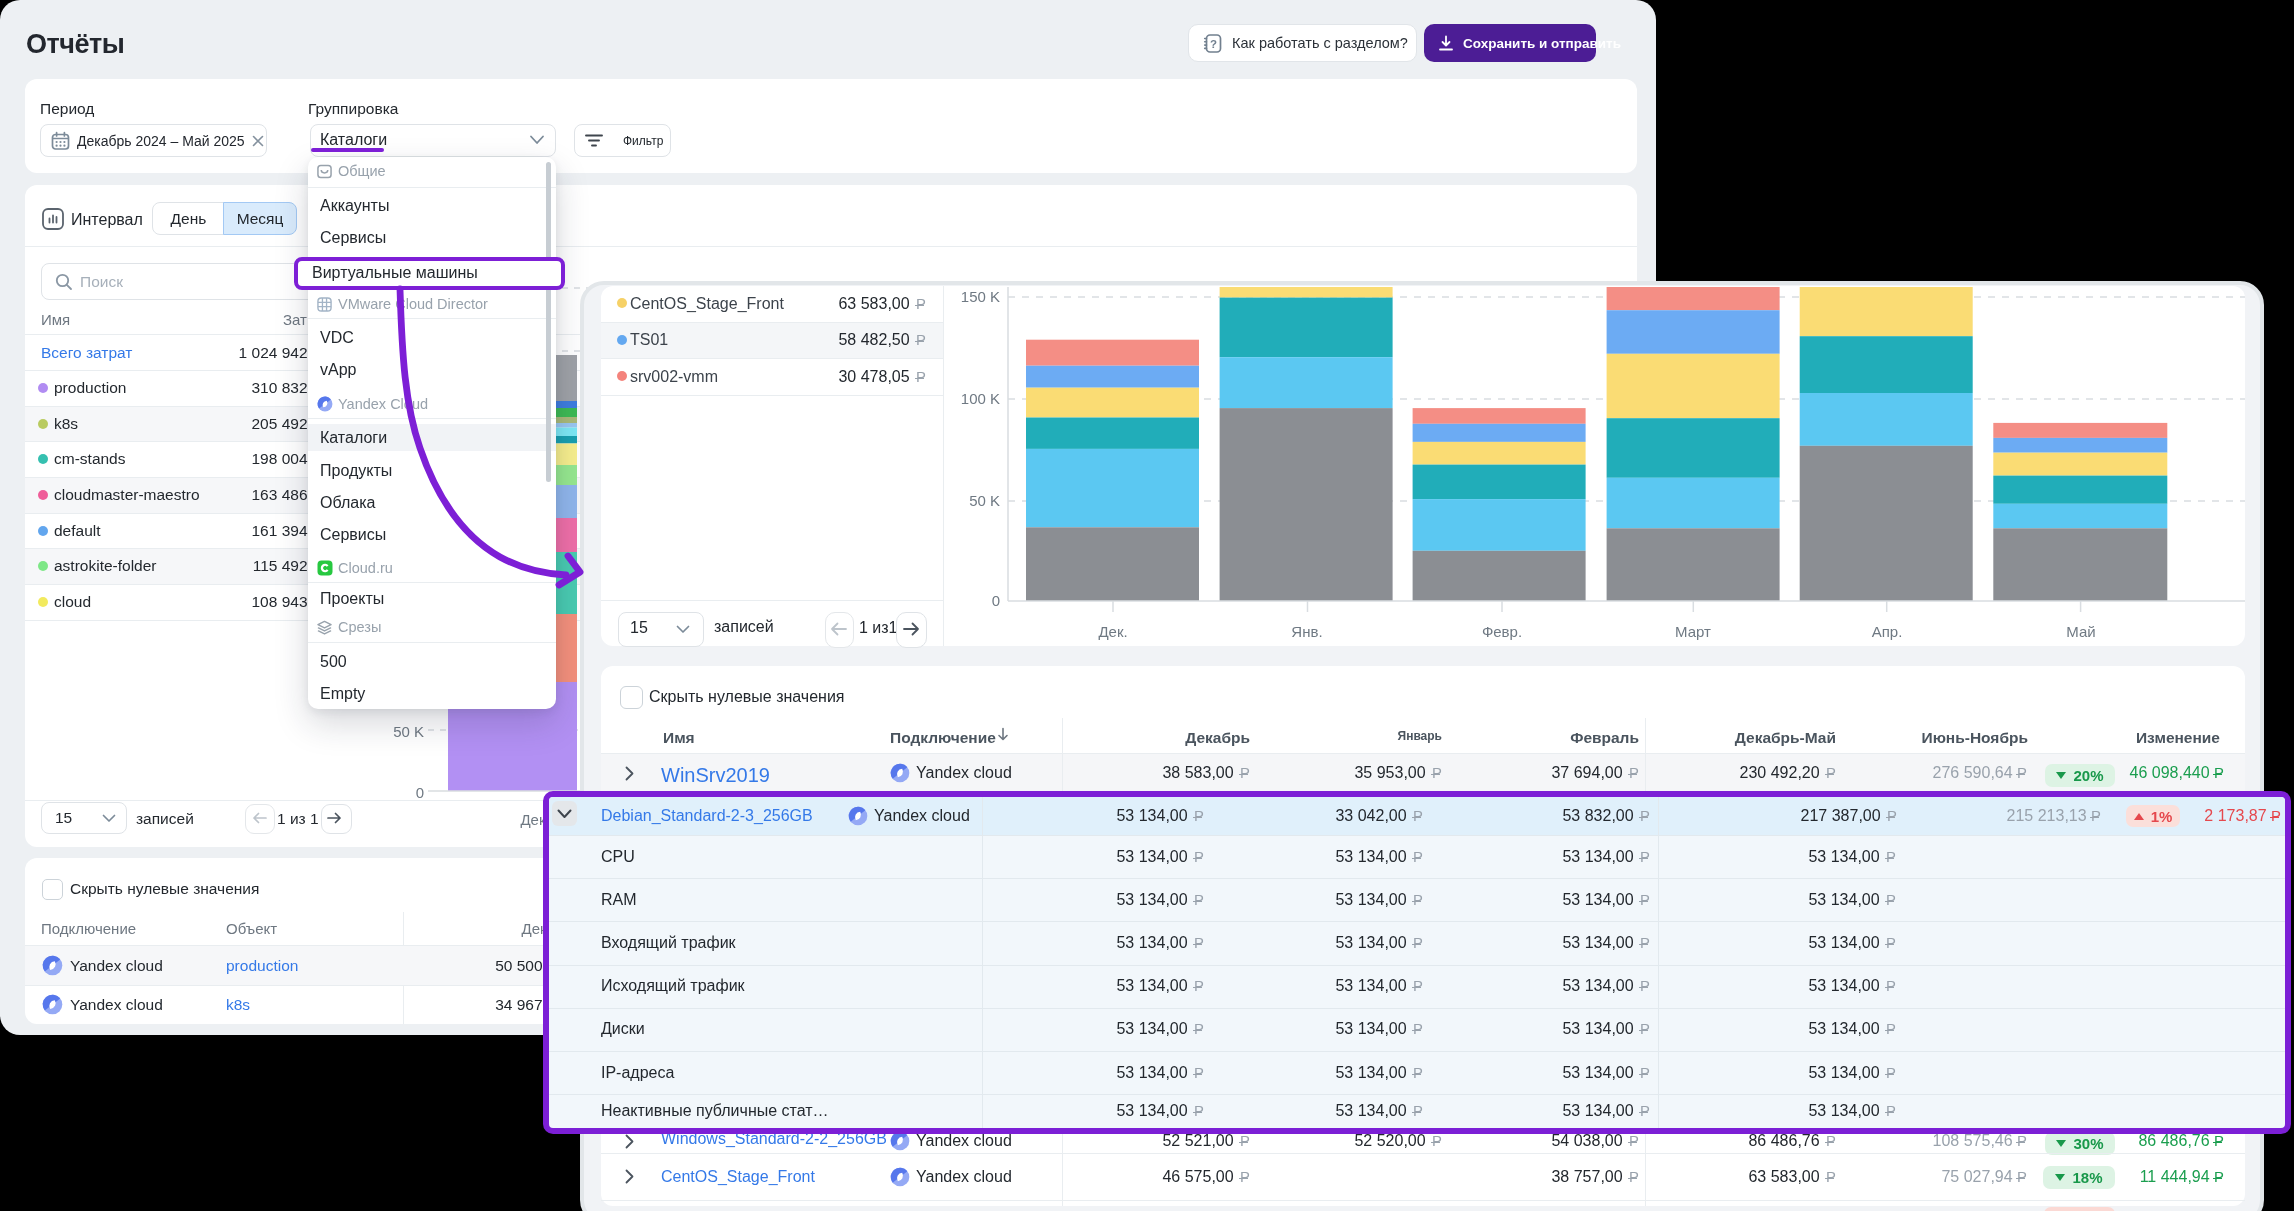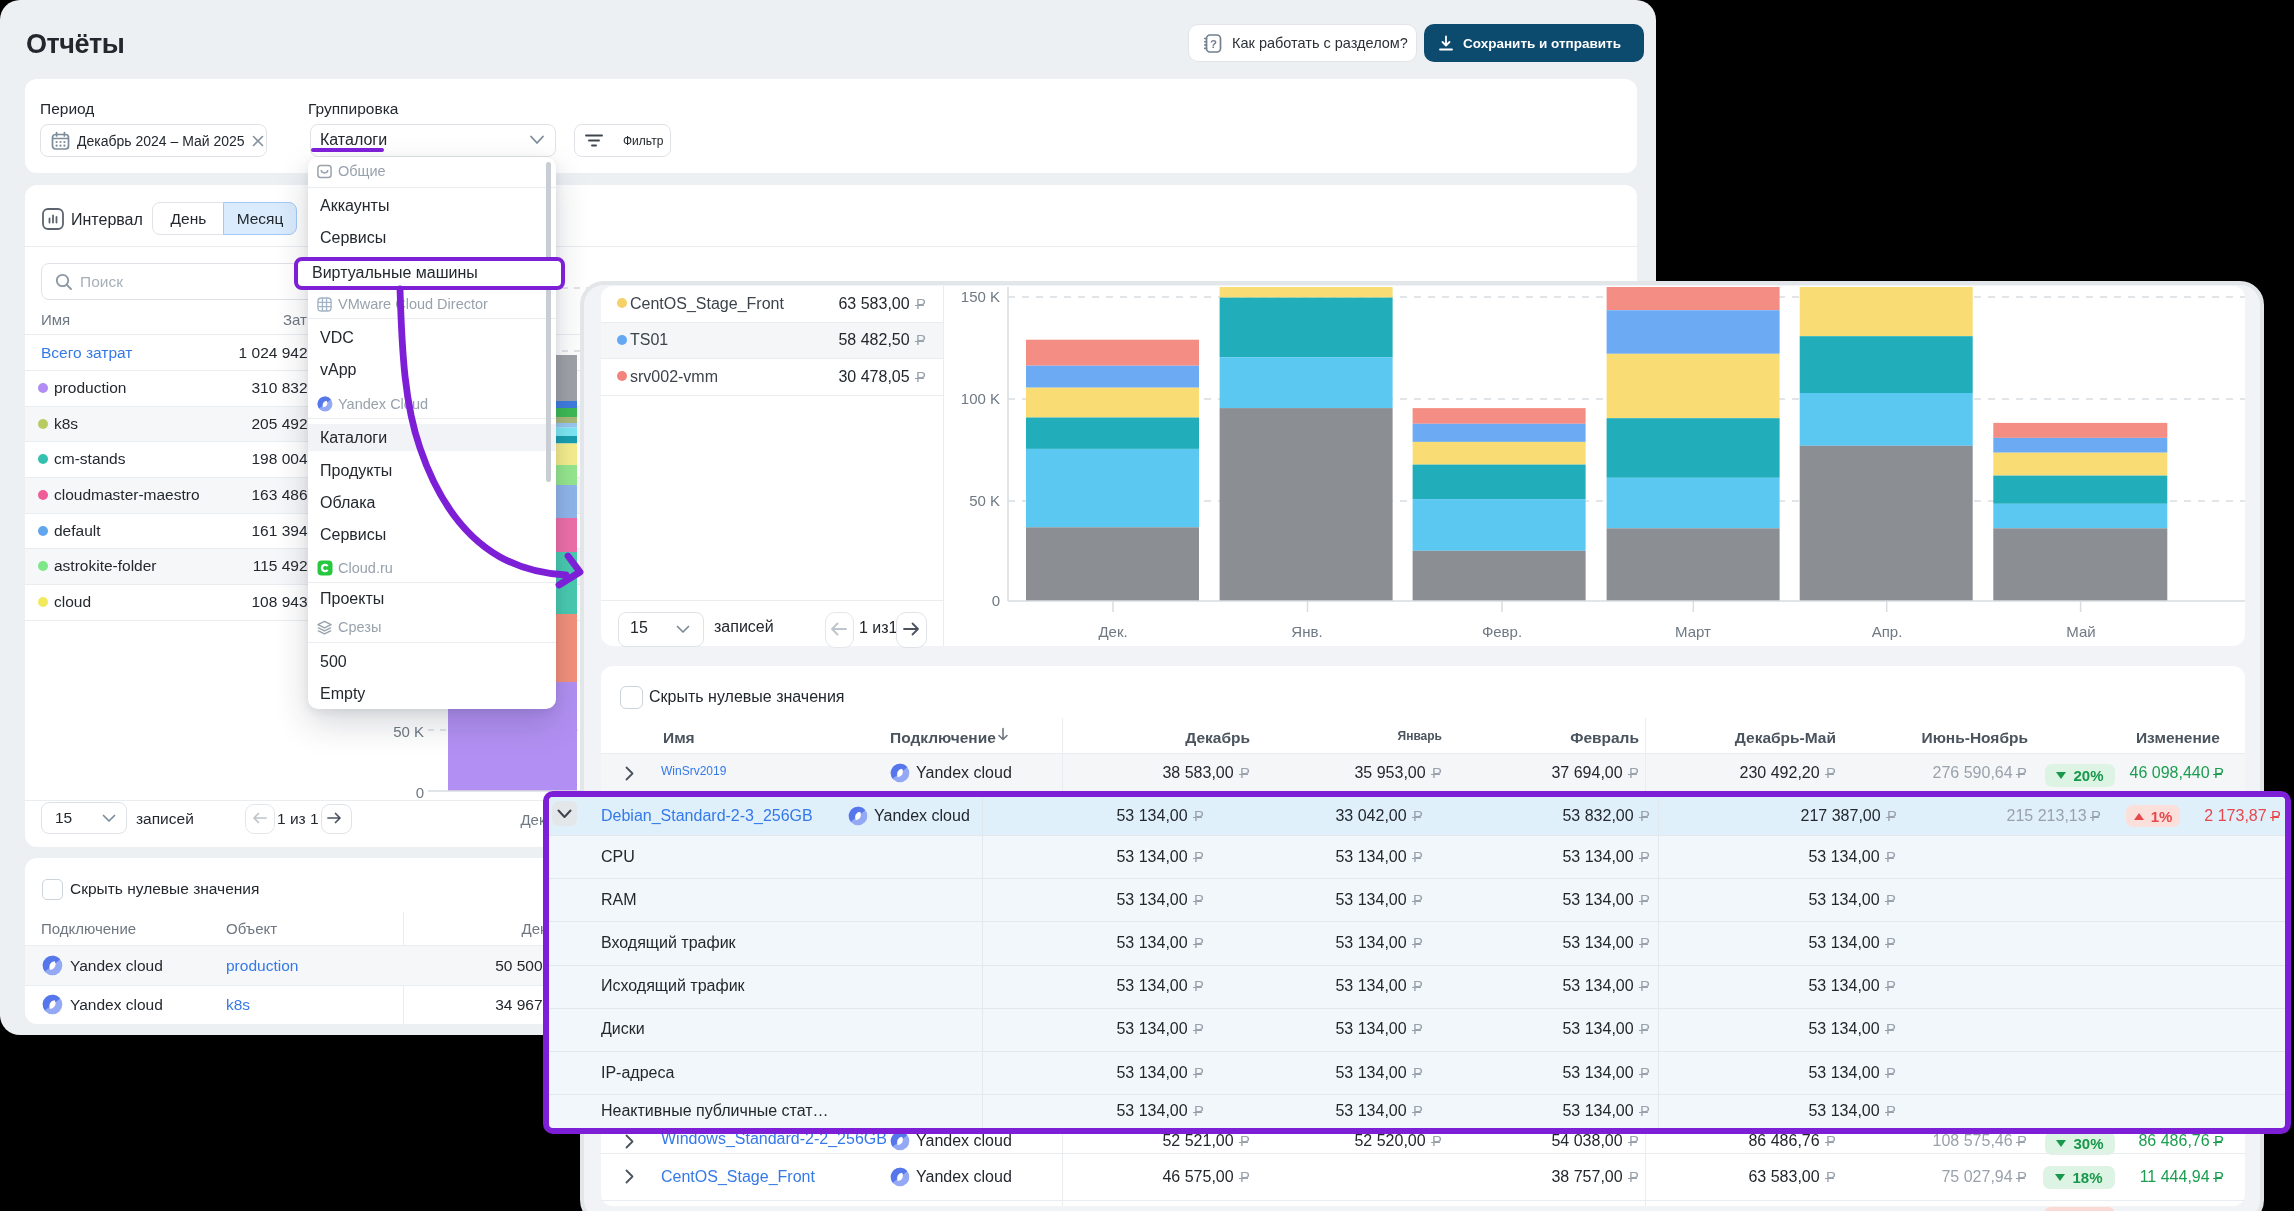--- a/index.html
+++ b/index.html
@@ -38,21 +38,21 @@
 <div class="abs" id="lp" style="left:0;top:0;width:1656px;height:1035px;background:#edf0f3;border-radius:20px;"></div>
 <div class="t" style="left:26px;top:29px;font-size:27px;font-weight:700;color:#23272e;letter-spacing:-0.5px;">Отчёты</div>
 <div class="abs" style="left:1188px;top:24px;width:227px;height:36px;background:#fff;border:1px solid #e1e5e9;border-radius:10px;display:flex;align-items:center;">
   <svg width="21" height="21" viewBox="0 0 21 21" style="position:static;margin-left:13px;">
     <rect x="4.5" y="2" width="14" height="17" rx="3.5" fill="none" stroke="#72808f" stroke-width="1.7"></rect>
     <path d="M4.5 5.5 H2.7 M4.5 8.8 H2.7 M4.5 12.1 H2.7 M4.5 15.4 H2.7" stroke="#72808f" stroke-width="1.6" stroke-linecap="round"></path>
     <text x="11.5" y="14.8" font-size="11.5" font-weight="700" fill="#72808f" text-anchor="middle" font-family="Liberation Sans">?</text>
   </svg>
   <span style="margin-left:9px;font-size:14.5px;color:#2b3138;white-space:nowrap;">Как работать с разделом?</span>
 </div>
-<div class="abs" style="left:1424px;top:24px;width:220px;height:38px;background:#0c4a6e;border-radius:10px;display:flex;align-items:center;">
+<div class="abs" style="left:1424px;top:24px;width:172px;height:38px;background:#4c1d95;border-radius:10px;display:flex;align-items:center;">
   <svg width="18" height="18" viewBox="0 0 18 18" style="position:static;margin-left:13px;">
     <path d="M9 2.5 V11 M5.5 8 L9 11.5 L12.5 8" stroke="#fff" stroke-width="1.8" fill="none" stroke-linecap="round" stroke-linejoin="round"></path>
     <path d="M3 15.5 H15" stroke="#fff" stroke-width="1.8" stroke-linecap="round"></path>
   </svg>
   <span style="margin-left:8px;font-size:13.5px;font-weight:700;color:#fff;white-space:nowrap;">Сохранить и отправить</span>
 </div>
 <div class="card" style="left:25px;top:79px;width:1612px;height:94px;"></div>
 <div class="t" style="left:40px;top:100px;font-size:15.5px;">Период</div>
 <div class="abs" style="left:40px;top:124px;width:225px;height:31px;background:#fff;border:1px solid #dfe3e7;border-radius:8px;display:flex;align-items:center;">
   <svg width="19" height="20" viewBox="0 0 19 20" style="position:static;margin-left:10px;">
@@ -364,21 +364,21 @@
 <div class="t r" style="left:1636px;top:729px;width:200px;font-size:15.5px;font-weight:700;color:#4a545e;">Декабрь-Май</div>
 <div class="t r" style="left:1828px;top:729px;width:200px;font-size:15.5px;font-weight:700;color:#4a545e;">Июнь-Ноябрь</div>
 <div class="t r" style="left:2020px;top:729px;width:200px;font-size:15.5px;font-weight:700;color:#4a545e;">Изменение</div>
 <div class="sep" style="left:601px;top:753px;width:1644px;"></div>
 <div class="abs" style="left:601px;top:754px;width:1644px;height:37px;background:#f5f6f8;"></div>
 <div class="vsep" style="left:1062px;top:718px;height:488px;"></div>
 <div class="vsep" style="left:1645px;top:718px;height:488px;"></div>
 <svg width="9" height="15" viewBox="0 0 9 15" style="left:625px;top:766px;">
   <path d="M1.5 1.5 L7.5 7.5 L1.5 13.5" stroke="#4b545e" stroke-width="1.8" fill="none" stroke-linecap="round" stroke-linejoin="round"></path>
 </svg>
-<div class="t lnk" style="left:661px;top:764px;font-size:12px;">WinSrv2019</div>
+<div class="t lnk" style="left:661px;top:764px;font-size:20px;">WinSrv2019</div>
 <svg width="20" height="20" viewBox="0 0 24 24" style="left:890px;top:763px;">
   <circle cx="12" cy="12" r="11.2" fill="#94a9f5"></circle>
     <g transform="rotate(-38 12 12)">
       <path d="M0.8 12 A11.2 11.2 0 0 1 23.2 12 Z" fill="#5677ec"></path>
     </g>
     <path d="M14.6 7 A6.5 6.5 0 0 0 9.4 17 A6.5 6.5 0 0 0 14.6 7 Z" fill="#fff"></path>
 </svg>
 <div class="t" style="left:916px;top:764px;font-size:16px;">Yandex cloud</div>
 <div class="t num r" style="left:1050px;top:764px;width:200px;font-size:16px;">38 583,00 <s class="rb">Р</s></div>
 <div class="t num r" style="left:1242px;top:764px;width:200px;font-size:16px;">35 953,00 <s class="rb">Р</s></div>

